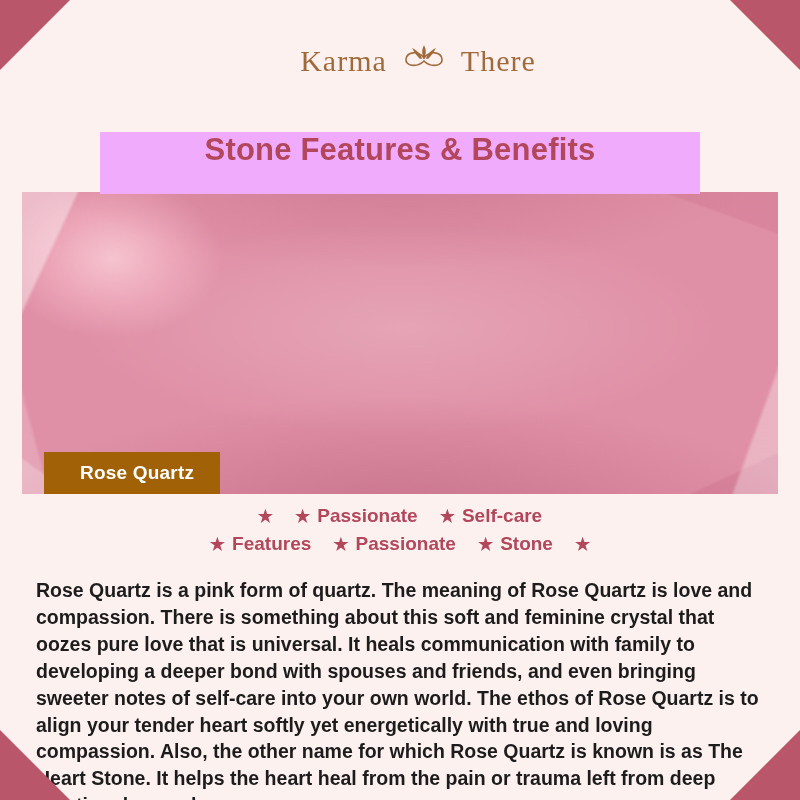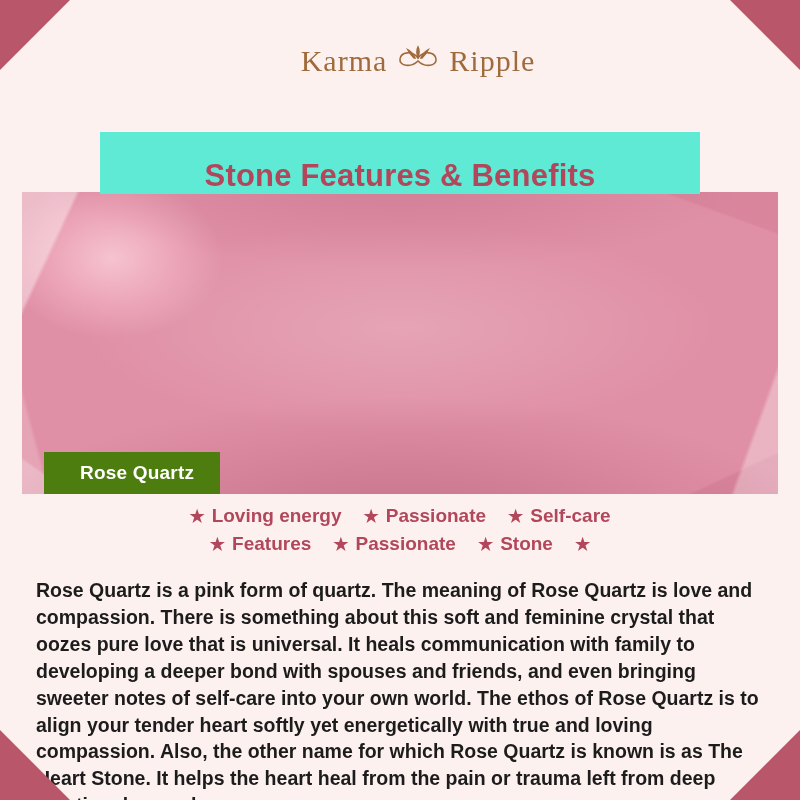--- a/index.html
+++ b/index.html
@@ -45,43 +45,44 @@
   
   .brand {
     position: absolute;
     top: 44px; left: 0; right: 0;
     text-align: center;
     z-index: 6;
   }
   .brand-inner {
     display: inline-flex;
     align-items: center;
+    gap: 6px;
     color: #9b6a3f;
     margin-left: 36px;
   }
   .brand-word {
     font-family: "Liberation Serif", serif;
     font-size: 30px;
     letter-spacing: 1px;
     color: #a06b3c;
   }
   .brand-mark {
     width: 62px; height: 34px;
     position: relative;
   }
   .brand-mark svg { display: block; }
 
   
   .title-band {
     position: absolute;
     top: 132px; left: 100px; right: 100px;
     height: 62px;
-    background: #5eead4;
+    background: #f0abfc;
     display: flex;
-    align-items: flex-end;
+    align-items: flex-start;
     justify-content: center;
     z-index: 4;
   }
   .title-text {
     font-family: "Liberation Sans", sans-serif;
     font-weight: bold;
     font-size: 31px;
     color: #b2475c;
     letter-spacing: .2px;
   }
@@ -129,21 +130,21 @@
       radial-gradient(ellipse 60% 50% at 50% 45%, rgba(255,255,255,.18), rgba(255,255,255,0) 70%),
       radial-gradient(ellipse 90% 70% at 50% 110%, rgba(150,60,90,.35), rgba(150,60,90,0) 60%),
       radial-gradient(ellipse 80% 60% at 50% -10%, rgba(150,60,90,.25), rgba(150,60,90,0) 60%);
   }
 
   
   .name-tag {
     position: absolute;
     left: 22px;
     bottom: 0;
-    background: #4d7c0f;
+    background: #a16207;
     color: #ffffff;
     padding: 10px 26px 10px 36px;
     font-weight: bold;
     font-size: 19px;
     letter-spacing: .2px;
     z-index: 6;
   }
 
   
   .keywords {
@@ -197,40 +198,39 @@
       <span class="brand-mark">
         <svg width="62" height="34" viewBox="0 0 62 34">
           <g fill="none" stroke="#a06b3c" stroke-width="1.6">
             <path d="M31 14 C25 6, 14 8, 13 15 C12 22, 24 24, 31 17 C38 24, 50 22, 49 15 C48 8, 37 6, 31 14 Z"></path>
             <path d="M31 13 C29 7, 31 3, 31 3 C31 3, 33 7, 31 13 Z" fill="#a06b3c"></path>
             <path d="M27 14 C23 10, 21 6, 21 6 C21 6, 26 9, 28 14 Z" fill="#a06b3c"></path>
             <path d="M35 14 C39 10, 41 6, 41 6 C41 6, 36 9, 34 14 Z" fill="#a06b3c"></path>
           </g>
         </svg>
       </span>
-      <span class="brand-word">Ripple</span>
+      <span class="brand-word">There</span>
     </div>
   </div>
 
   <div class="title-band">
     <h1 class="title-text">Stone Features &amp; Benefits</h1>
   </div>
 
   <div class="photo">
     <div class="rocks"></div>
     <div class="facets"></div>
     <div class="shade"></div>
     <div class="name-tag">Rose Quartz</div>
   </div>
 
   <div class="keywords">
     <div class="kw-row">
       <span class="kw">
         <span class="star">★</span>
-        <span>Loving energy</span>
       </span>
       <span class="kw">
         <span class="star">★</span>
         <span>Passionate</span>
       </span>
       <span class="kw">
         <span class="star">★</span>
         <span>Self-care</span>
       </span>
     </div>

